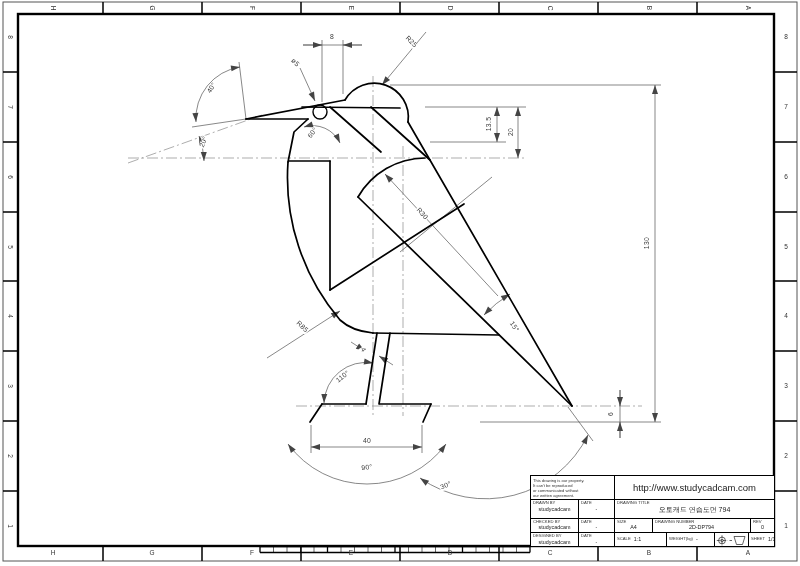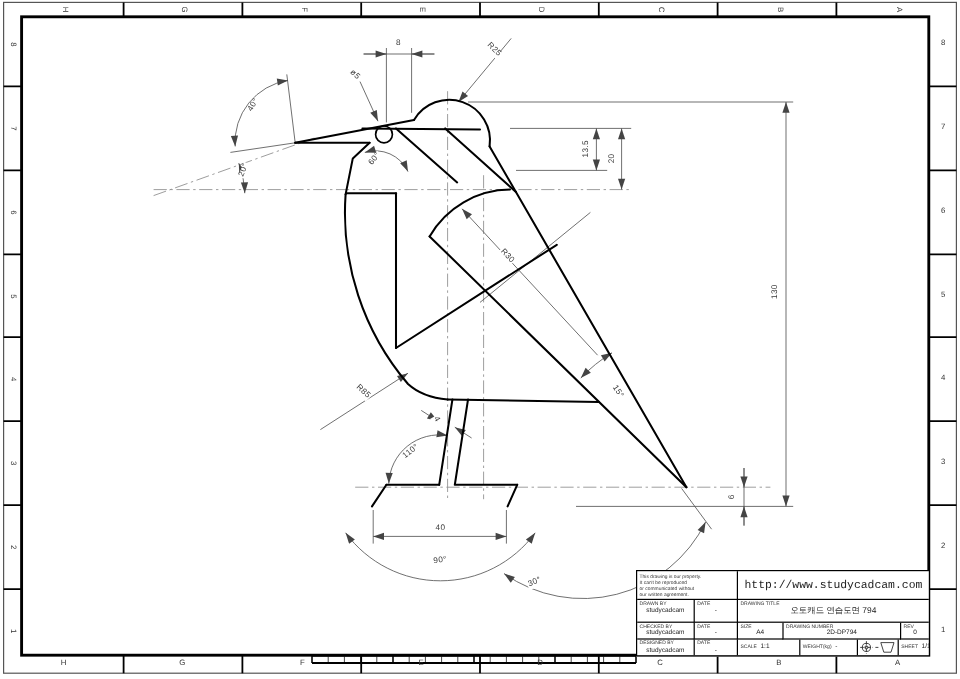--- a/index.html
+++ b/index.html
@@ -9,21 +9,21 @@
   .dl{position:absolute;font-size:6.8px;color:#3a3a3a;background:#fff;line-height:1;
       padding:0 1px;white-space:nowrap;letter-spacing:.3px;}
   .gl{position:absolute;font-size:6.5px;color:#333;line-height:1;white-space:nowrap;}
   
   #tb{position:absolute;left:530px;top:475px;width:243px;height:70px;border:1px solid #000;
       color:#222;background:#fff;}
   #tb .cell{position:absolute;box-sizing:border-box;border-right:1px solid #000;border-bottom:1px solid #000;overflow:hidden;}
   #tb .lab{font-size:4.2px;color:#333;display:block;padding:1px 0 0 2px;line-height:1.1;}
   #tb .val{font-size:5.4px;display:block;text-align:center;line-height:1.2;}
   #tb .note{font-size:4.1px;line-height:1.22;padding:2px 2px;color:#333;}
-  #tb .url{font-size:9.5px;font-family:Liberation Mono, monospace;display:flex;align-items:center;justify-content:center;height:100%;}
+  #tb .url{font-size:9.5px;font-family:Liberation Sans, sans-serif;display:flex;align-items:center;justify-content:center;height:100%;}
   #tb .big{font-size:7px;}
   #tb .inline{display:flex;align-items:center;gap:3px;padding-left:2px;height:100%;}
 </style>
 </head>
 <body>
 
 <div id="sheet">
 
   <svg id="cad" width="800" height="566" viewBox="0 0 800 566">
     <defs>

